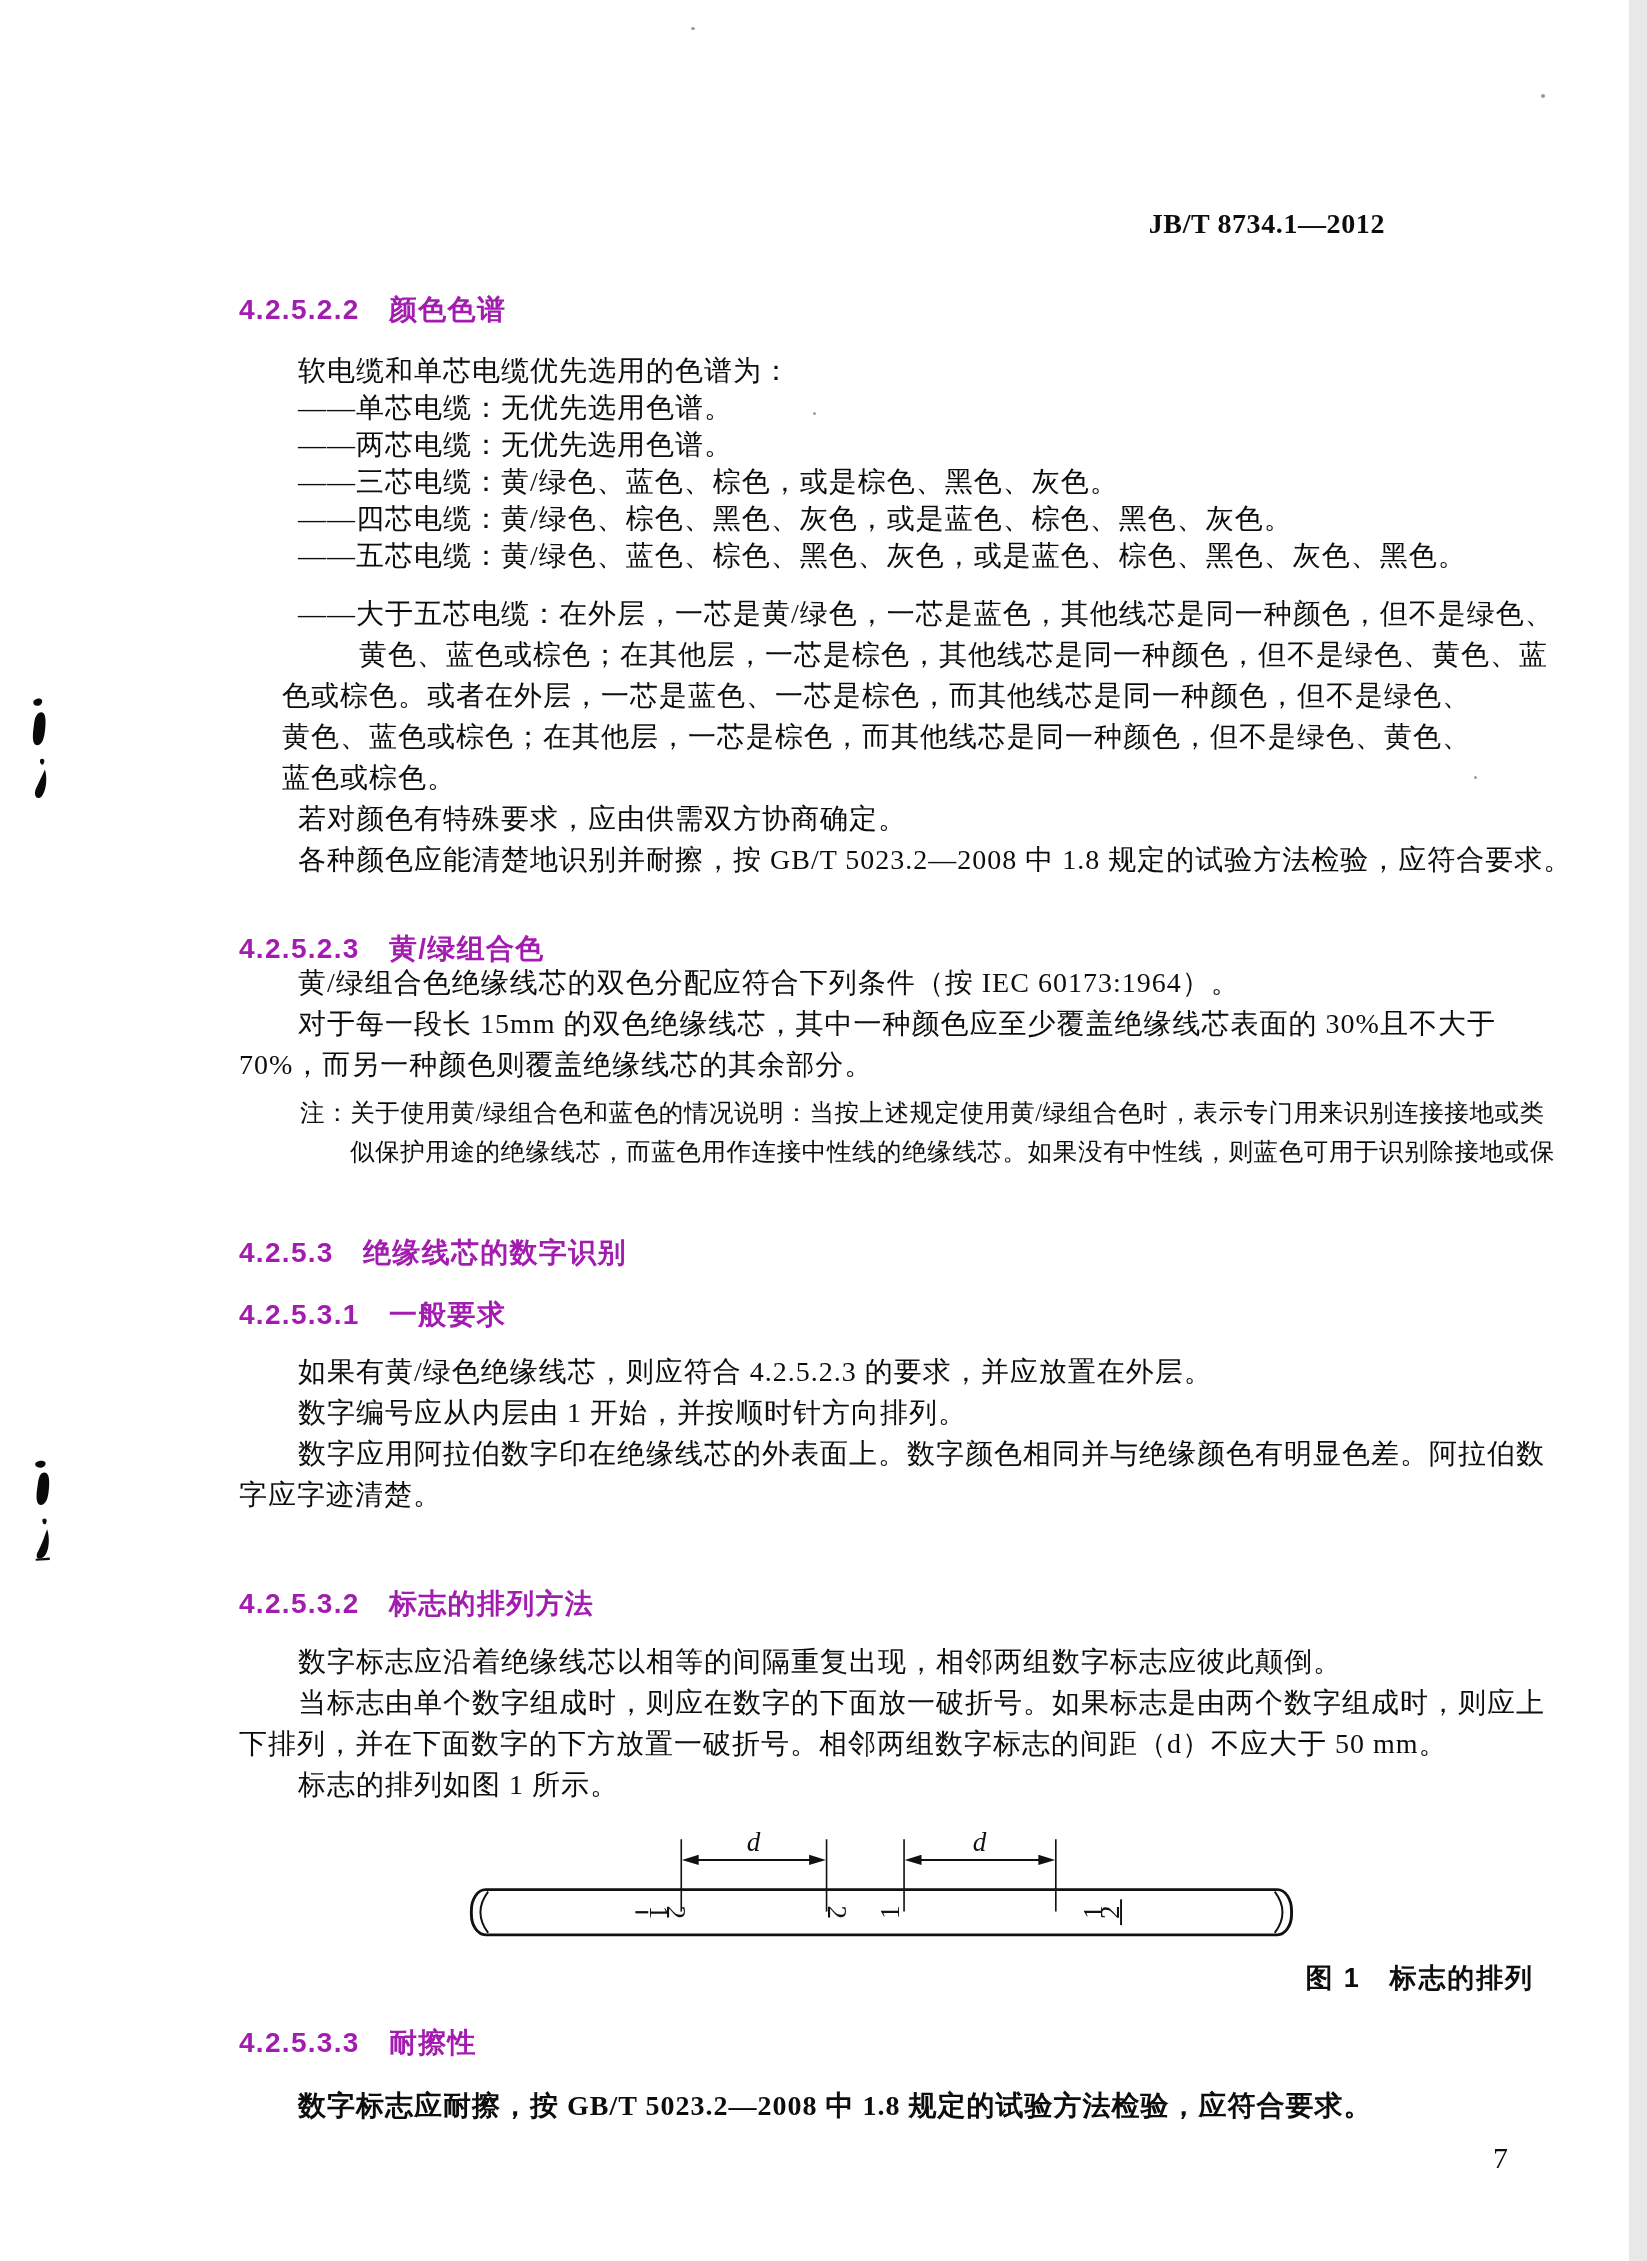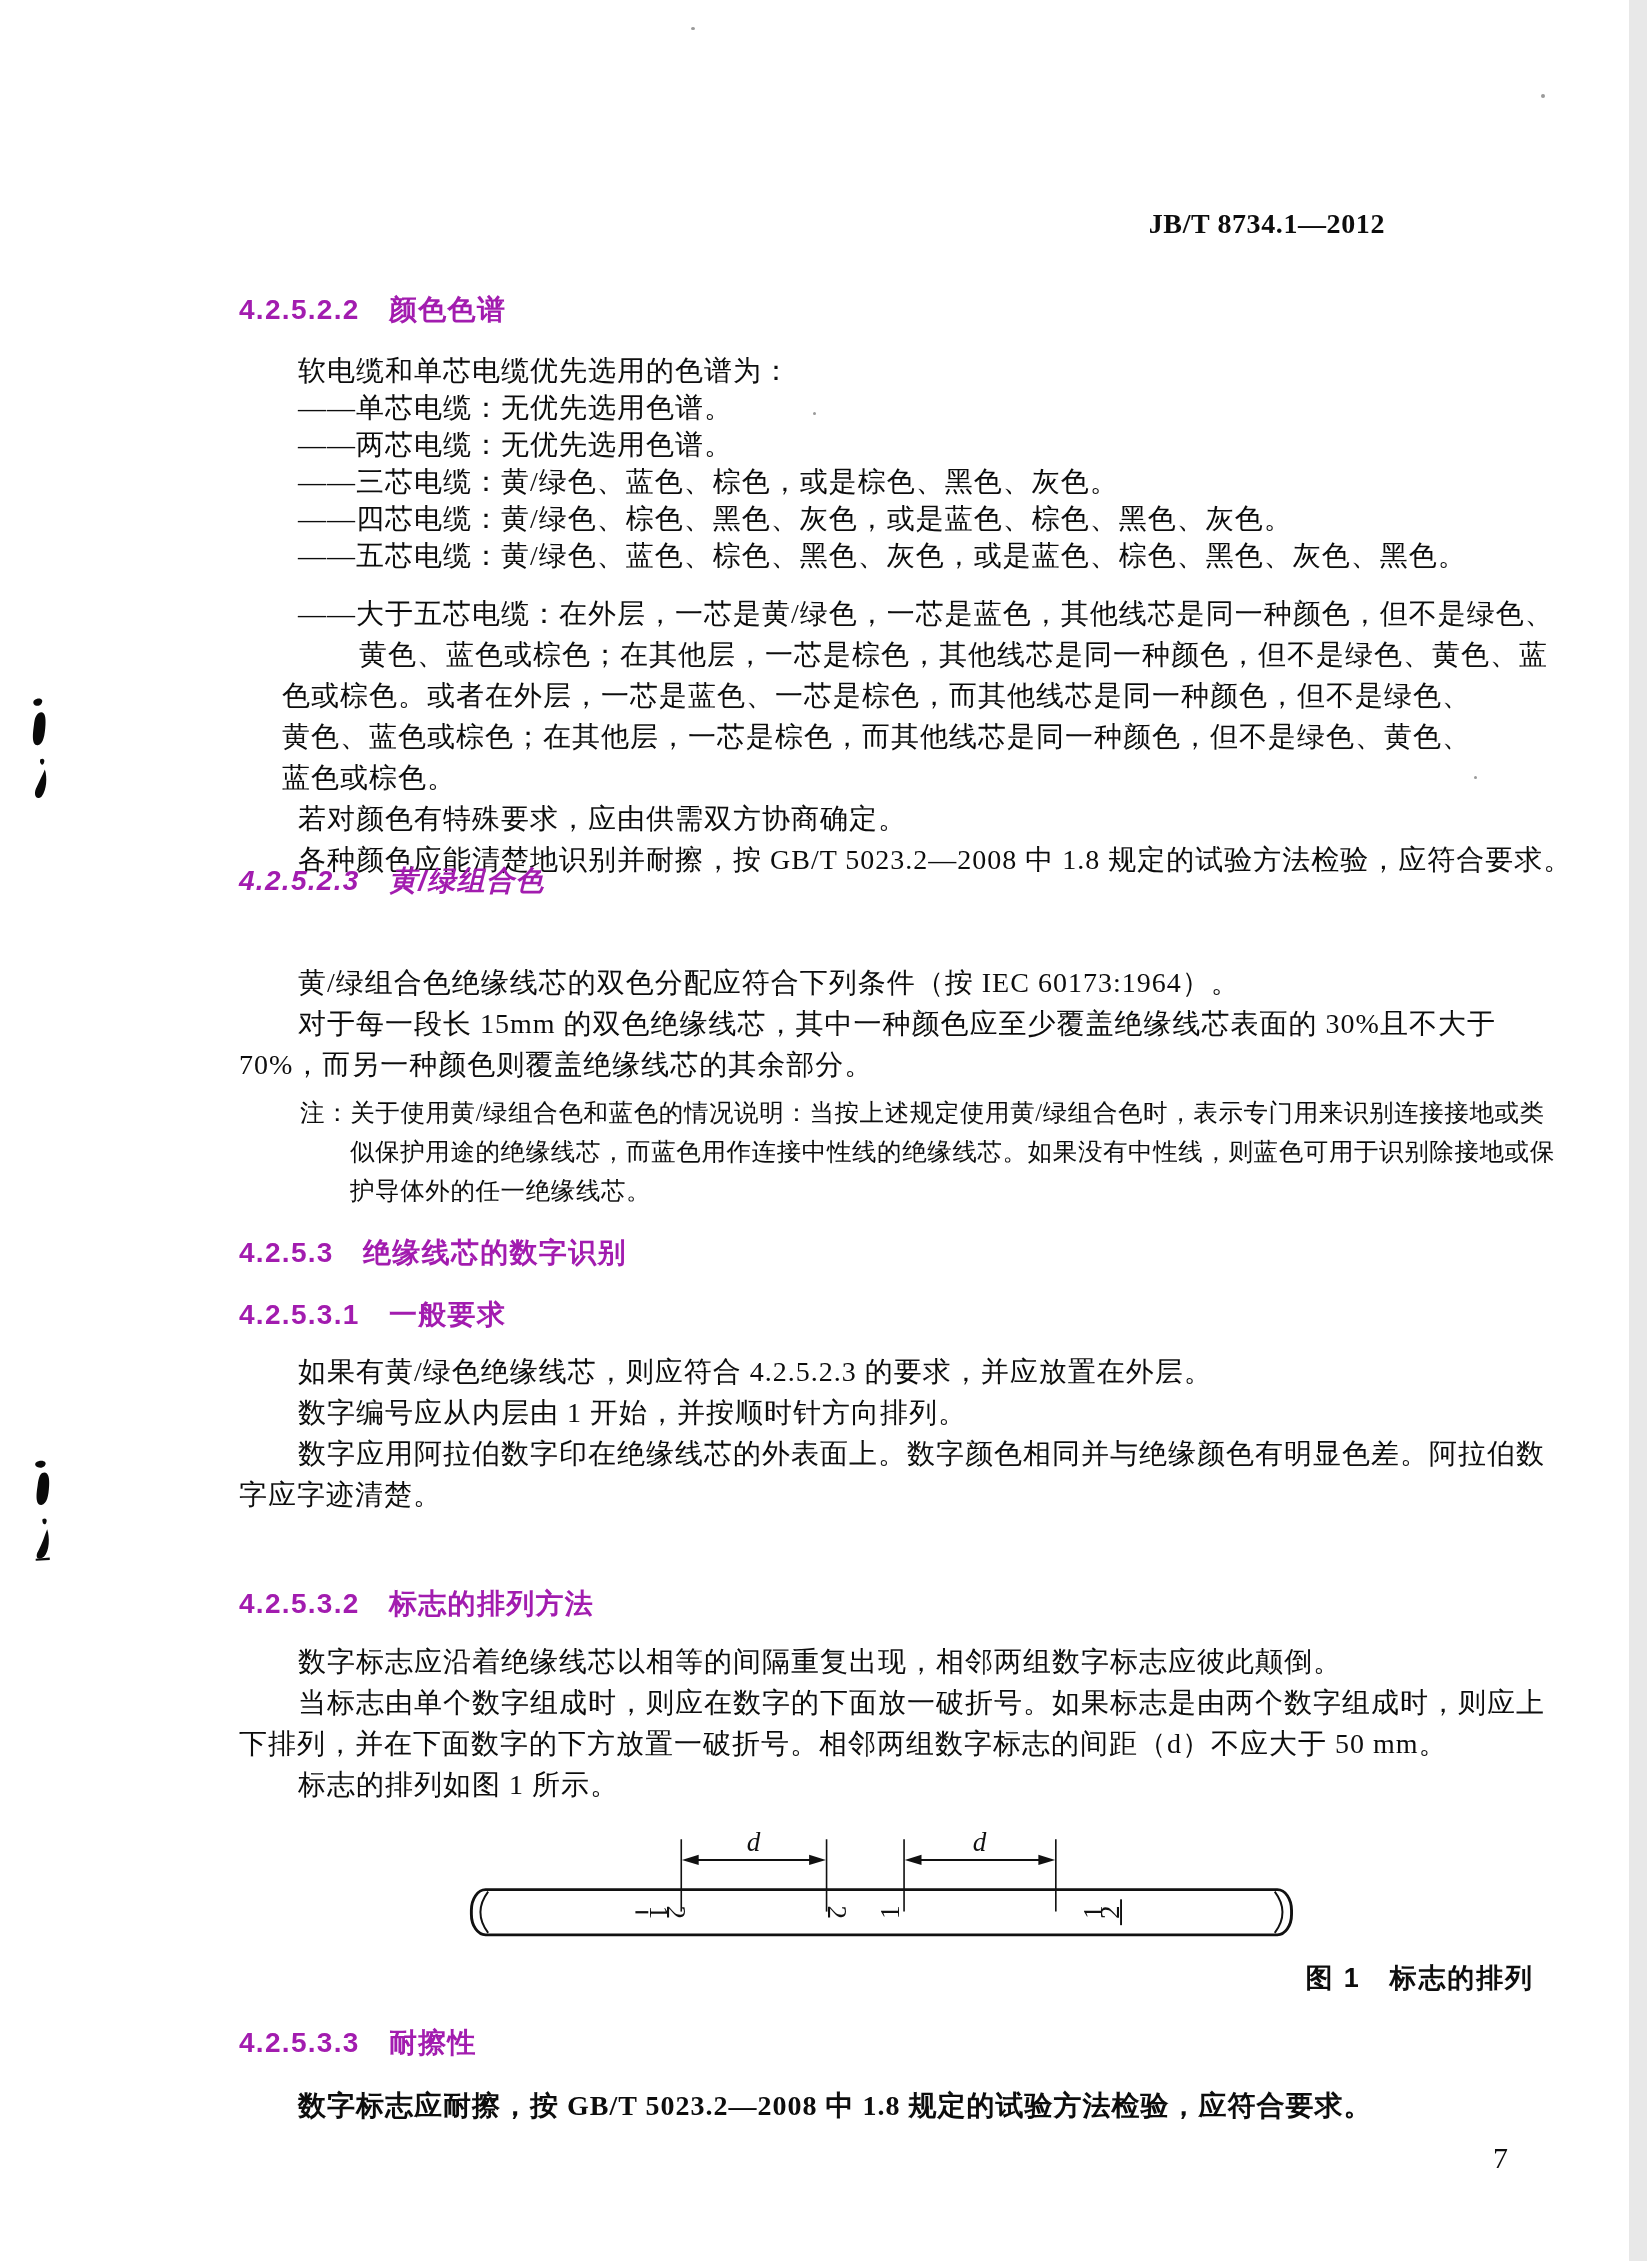--- a/index.html
+++ b/index.html
@@ -53,32 +53,31 @@
   <div class="blk lh635" style="top:593px;">
     <div class="ln i1">——大于五芯电缆：在外层，一芯是黄/绿色，一芯是蓝色，其他线芯是同一种颜色，但不是绿色、</div>
     <div class="ln i2">黄色、蓝色或棕色；在其他层，一芯是棕色，其他线芯是同一种颜色，但不是绿色、黄色、蓝</div>
     <div class="ln i15">色或棕色。或者在外层，一芯是蓝色、一芯是棕色，而其他线芯是同一种颜色，但不是绿色、</div>
     <div class="ln i15">黄色、蓝色或棕色；在其他层，一芯是棕色，而其他线芯是同一种颜色，但不是绿色、黄色、</div>
     <div class="ln i15">蓝色或棕色。</div>
     <div class="ln i1">若对颜色有特殊要求，应由供需双方协商确定。</div>
     <div class="ln i1">各种颜色应能清楚地识别并耐擦，按 GB/T 5023.2—2008 中 1.8 规定的试验方法检验，应符合要求。</div>
   </div>
 
-  <div class="h" style="top:862px;font-style:italic;">4.2.5.2.3　黄/绿组合色</div>
+  <div class="h" style="top:930px;">4.2.5.2.3　黄/绿组合色</div>
 
   <div class="blk lh63" style="top:962px;">
     <div class="ln i1">黄/绿组合色绝缘线芯的双色分配应符合下列条件（按 IEC 60173:1964）。</div>
     <div class="ln i1">对于每一段长 15mm 的双色绝缘线芯，其中一种颜色应至少覆盖绝缘线芯表面的 30%且不大于</div>
     <div class="ln">70%，而另一种颜色则覆盖绝缘线芯的其余部分。</div>
   </div>
 
   <div class="blk lh60 note" style="top:1093px;">
     <div class="ln nf">注：关于使用黄/绿组合色和蓝色的情况说明：当按上述规定使用黄/绿组合色时，表示专门用来识别连接接地或类</div>
     <div class="ln nc">似保护用途的绝缘线芯，而蓝色用作连接中性线的绝缘线芯。如果没有中性线，则蓝色可用于识别除接地或保</div>
-    <div class="ln nc">护导体外的任一绝缘线芯。</div>
   </div>
 
   <div class="h" style="top:1234px;">4.2.5.3　绝缘线芯的数字识别</div>
   <div class="h" style="top:1296px;">4.2.5.3.1　一般要求</div>
 
   <div class="blk lh64" style="top:1351px;">
     <div class="ln i1">如果有黄/绿色绝缘线芯，则应符合 4.2.5.2.3 的要求，并应放置在外层。</div>
     <div class="ln i1">数字编号应从内层由 1 开始，并按顺时针方向排列。</div>
     <div class="ln i1">数字应用阿拉伯数字印在绝缘线芯的外表面上。数字颜色相同并与绝缘颜色有明显色差。阿拉伯数</div>
     <div class="ln">字应字迹清楚。</div>

